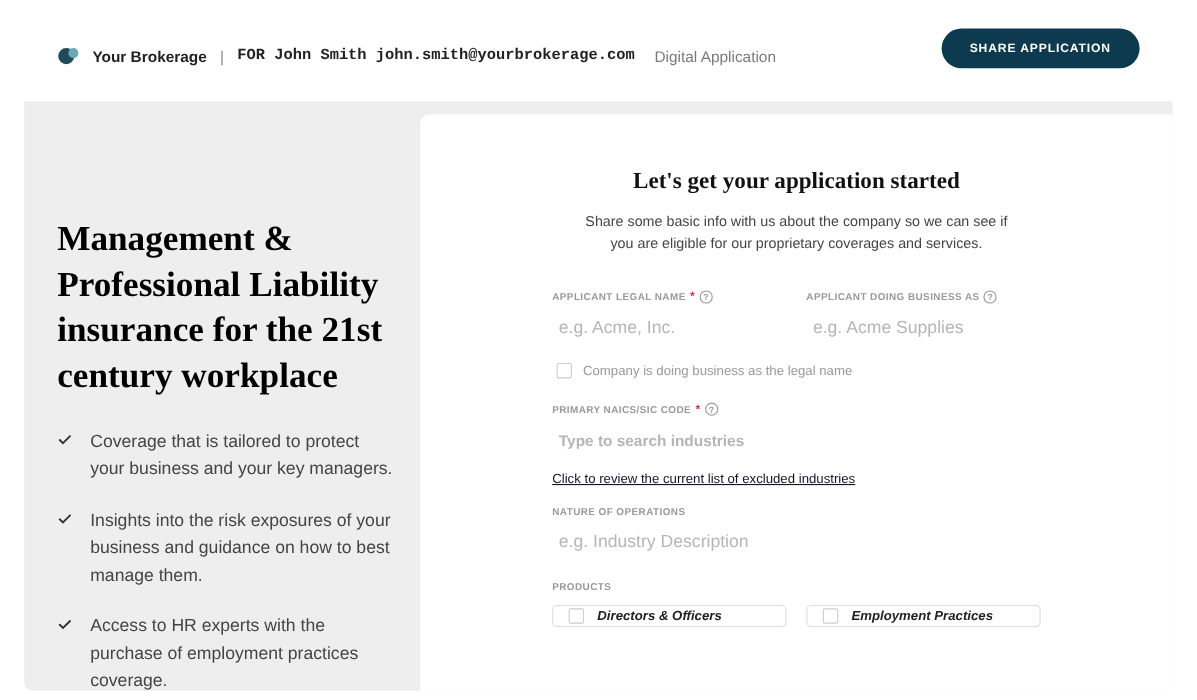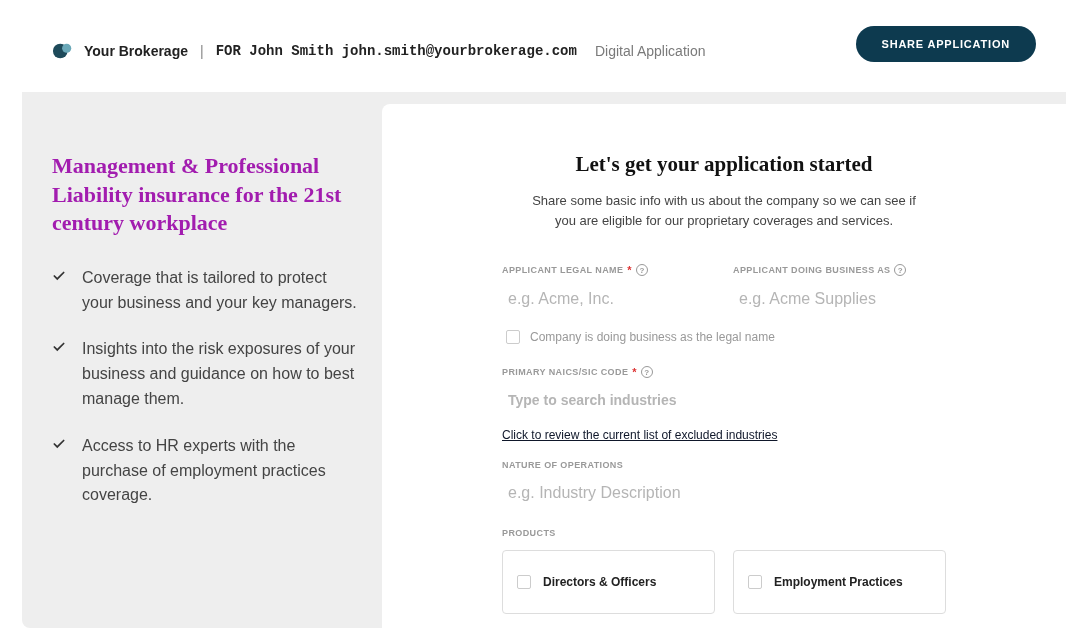--- a/index.html
+++ b/index.html
@@ -61,25 +61,26 @@
     background: #eee;
     height: 536px;
     border-radius: 0 0 8px 8px;
   }
   .left-panel {
     width: 360px;
     padding: 60px 24px 30px 30px;
   }
   .left-title {
     font-family: Georgia, "Times New Roman", serif;
-    font-size: 22px;
+    font-size: 32px;
     font-weight: 700;
     line-height: 1.3;
-    color: #a21caf;
+    color: #000000;
     margin-bottom: 28px;
+    margin-top: 44px;
   }
   .benefit-list { list-style: none; }
   .benefit-item {
     display: flex;
     align-items: flex-start;
     gap: 16px;
     margin-bottom: 22px;
   }
   .check {
     flex-shrink: 0;
@@ -191,25 +192,26 @@
     margin-bottom: 12px;
   }
   .product-grid {
     display: flex;
     gap: 18px;
   }
   .product-card {
     flex: 1;
     border: 1px solid #ddd;
     border-radius: 4px;
-    padding: 24px 14px;
+    padding: 2px 14px;
     display: flex;
     align-items: center;
     gap: 12px;
     cursor: pointer;
+    font-style: italic;
   }
   .product-label {
     font-size: 12px;
     font-weight: 600;
     color: #222;
   }
 </style>
 </head>
 <body>
 

